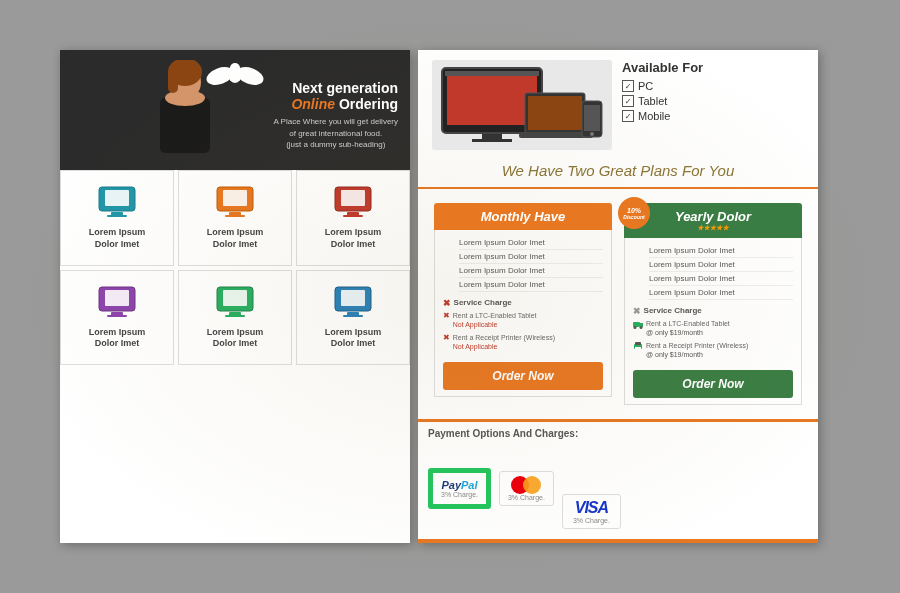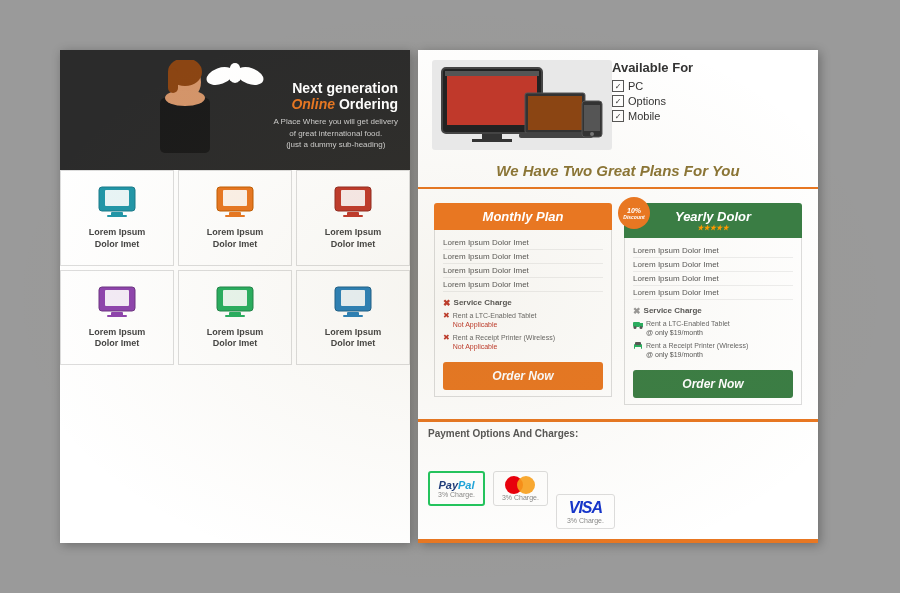--- a/index.html
+++ b/index.html
@@ -107,20 +107,21 @@
     .right-panel {
       width: 400px;
       background: #fff;
       box-shadow: 2px 2px 10px rgba(0,0,0,0.3);
       flex-shrink: 0;
     }
     .right-header {
       background: #fff;
       padding: 10px 14px 6px;
       display: flex;
+      gap: 10px;
     }
     .devices-area {
       width: 180px;
       height: 90px;
       background: #e8e8e8;
       border-radius: 3px;
       display: flex;
       align-items: center;
       justify-content: center;
       position: relative;
@@ -150,21 +151,21 @@
       display: flex;
       align-items: center;
       justify-content: center;
       font-size: 8px;
       color: #333;
     }
     .two-plans-title {
       text-align: center;
       font-size: 15px;
       font-style: italic;
-      font-weight: bold;
+      font-weight: normal;
       color: #8B7536;
       padding: 6px 0 8px;
       border-bottom: 2px solid #e87722;
     }
     .plans-row {
       display: flex;
       gap: 0;
       padding: 8px 10px;
     }
     .plan-box {
@@ -214,20 +215,21 @@
     .plan-body {
       border: 1px solid #ddd;
       border-top: none;
       padding: 6px 8px;
     }
     .plan-item {
       font-size: 8px;
       color: #555;
       padding: 2px 0;
       border-bottom: 1px solid #eee;
+      margin-left: 16px;
     }
     .plan-service {
       margin-top: 6px;
     }
     .service-item {
       display: flex;
       align-items: flex-start;
       gap: 3px;
       margin-bottom: 3px;
     }
@@ -277,21 +279,21 @@
       color: #555;
       margin-bottom: 10px;
     }
     .payment-logos {
       display: flex;
       gap: 8px;
       align-items: center;
     }
     .paypal-logo {
       background: #fff;
-      border: 2px solid #22c55e;
+      border: 5px solid #22c55e;
       padding: 6px 8px;
       border-radius: 3px;
       display: flex;
       flex-direction: column;
       align-items: center;
     }
     .paypal-text {
       font-size: 11px;
       font-weight: bold;
       font-style: italic;
@@ -492,36 +494,36 @@
           </svg>
         </div>
         <div class="available-for">
           <div class="avail-title">Available For</div>
           <div class="avail-item">
             <div class="check-box">✓</div>
             <span>PC</span>
           </div>
           <div class="avail-item">
             <div class="check-box">✓</div>
-            <span>Options</span>
+            <span>Tablet</span>
           </div>
           <div class="avail-item">
             <div class="check-box">✓</div>
             <span>Mobile</span>
           </div>
         </div>
       </div>
 
       <div class="two-plans-title">We Have Two Great Plans For You</div>
 
       <div class="plans-row">
 
         <div class="plan-box">
           <div class="plan-header-monthly">
-            <span>Monthly Plan</span>
+            <span>Monthly Have</span>
           </div>
           <div class="plan-body">
             <div class="plan-item">Lorem Ipsum Dolor Imet</div>
             <div class="plan-item">Lorem Ipsum Dolor Imet</div>
             <div class="plan-item">Lorem Ipsum Dolor Imet</div>
             <div class="plan-item">Lorem Ipsum Dolor Imet</div>
             <div class="plan-service">
               <div class="service-item">
                 <span style="color:#c0392b;font-size:9px;font-weight:bold;">✖</span>
                 <span class="service-label">Service Charge</span>

